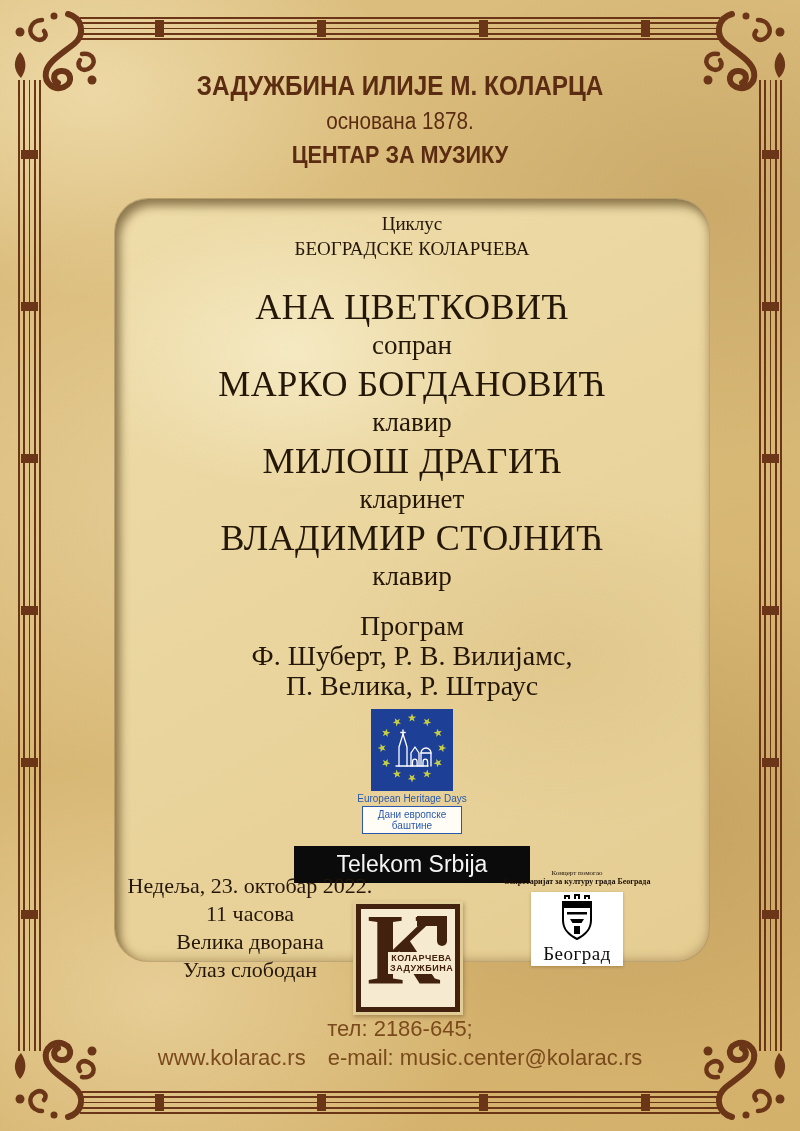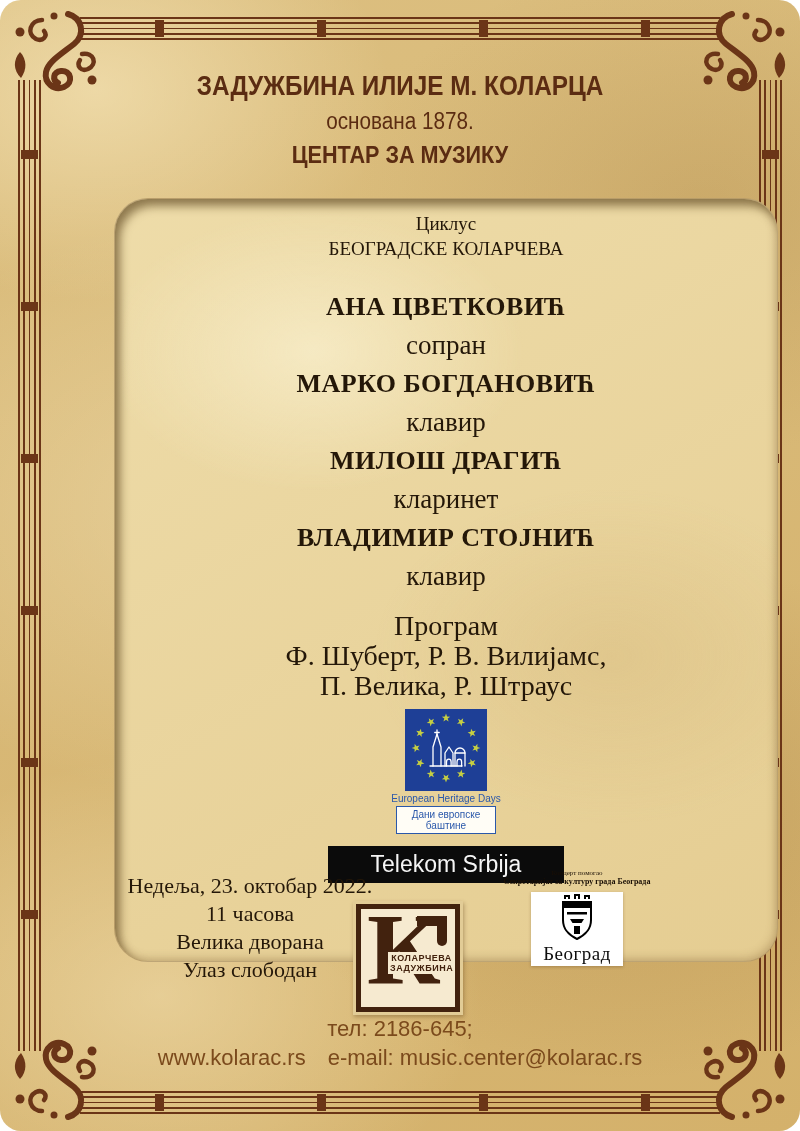--- a/index.html
+++ b/index.html
@@ -6,21 +6,20 @@
   .poster{
     position:relative;width:800px;height:1131px;overflow:hidden;
     font-family:"Liberation Serif",serif;
     background:
       radial-gradient(420px 300px at 12% 8%, rgba(255,243,205,.50), transparent 70%),
       radial-gradient(500px 360px at 88% 18%, rgba(150,110,50,.22), transparent 70%),
       radial-gradient(600px 420px at 30% 45%, rgba(255,246,214,.35), transparent 70%),
       radial-gradient(520px 380px at 78% 72%, rgba(140,100,45,.25), transparent 70%),
       radial-gradient(460px 340px at 20% 88%, rgba(255,243,205,.40), transparent 70%),
       linear-gradient(160deg,#dcbf80,#d4b16b);
-    border-radius: 21px;
   }
   
   .staff{position:absolute;}
   .staff-h{left:80px;right:80px;height:23px;
     background:repeating-linear-gradient(to bottom,#6b3517 0 1.6px,transparent 1.6px 5.3px);}
   .staff-h::after{content:"";position:absolute;left:0;right:0;top:3px;bottom:3px;
     background:repeating-linear-gradient(to right,transparent 0 75px,#6b3517 75px 84px,transparent 84px 162px);}
   .staff-top{top:17px}.staff-bottom{bottom:17px}
   .staff-v{top:80px;bottom:80px;width:23px;
     background:repeating-linear-gradient(to right,#6b3517 0 1.6px,transparent 1.6px 5.3px);}
@@ -32,31 +31,31 @@
   .c-tr{right:8px;top:8px;transform:scaleX(-1)}
   .c-bl{left:8px;bottom:8px;transform:scaleY(-1)}
   .c-br{right:8px;bottom:8px;transform:scale(-1,-1)}
   
   .header{position:absolute;top:70px;left:0;right:0;text-align:center;color:#5b2c12;
     font-family:"Liberation Sans",sans-serif;transform:scaleX(.9);transform-origin:center top;}
   .h-title{font-size:27px;font-weight:bold;line-height:32px;}
   .h-founded{font-size:23px;line-height:30px;margin-top:4px;}
   .h-sub{font-size:24px;font-weight:bold;line-height:30px;margin-top:4px;}
   
-  .pbox{position:absolute;left:114px;top:198px;width:664px;height:764px;border-radius:34px;
+  .pbox{position:absolute;left:114px;top:198px;width:596px;height:764px;border-radius:34px;
     background:
       radial-gradient(300px 200px at 30% 20%, rgba(255,250,225,.5), transparent 70%),
       radial-gradient(340px 240px at 75% 60%, rgba(200,165,100,.25), transparent 70%),
       linear-gradient(150deg,#eedca9,#e5cd92);
     box-shadow:inset 5px 7px 10px rgba(70,45,10,.55), inset -2px -3px 8px rgba(110,75,30,.25);
     border:1px solid rgba(100,65,25,.35);
     text-align:center;color:#241708;box-sizing:border-box;}
   .cycle{margin-top:12px;font-size:19px;line-height:25px;}
   .performers{margin-top:26px;}
-  .p-name{font-size:26px;font-weight:bold;line-height:40px;letter-spacing:.5px;}
+  .p-name{font-size:36px;font-weight:normal;line-height:40px;letter-spacing:.5px;}
   .p-role{font-size:27px;line-height:37px;}
   .program{margin-top:16px;font-size:28px;line-height:30px;}
   
   .ehd{margin-top:8px;line-height:0;}
   .ehd-square{width:82px;height:82px;margin:0 auto;background:#1e3f96;}
   .ehd-caption{font-family:"Liberation Sans",sans-serif;font-size:10px;line-height:11px;color:#2b58aa;margin-top:2px;}
   .ehd-srbox{display:inline-block;width:100px;box-sizing:border-box;border:1px solid #2b58aa;background:#fffdf6;
     font-family:"Liberation Sans",sans-serif;font-size:10px;line-height:11px;color:#2b58aa;padding:2px 4px;margin-top:2px;}
   
   .telekom{display:inline-block;margin-top:12px;background:#0b0b0b;color:#f5f5f5;

